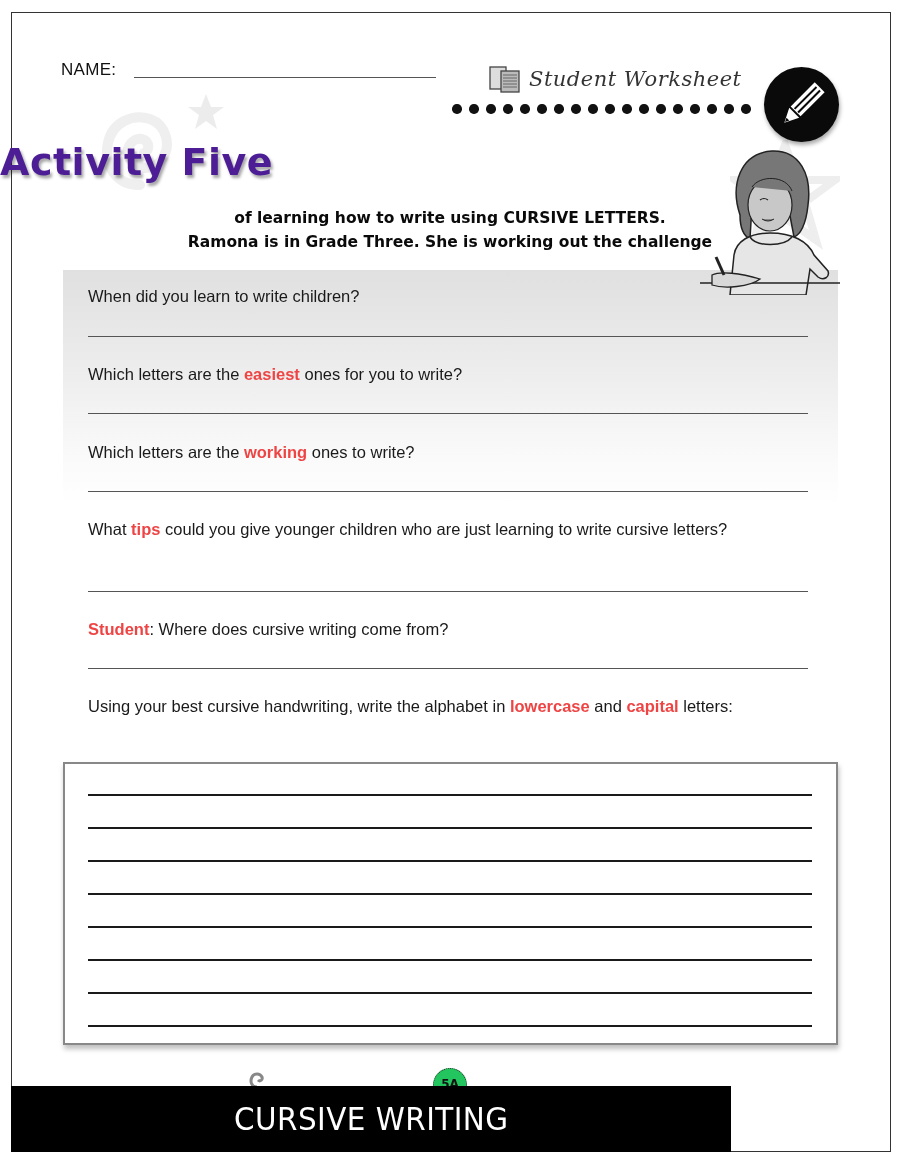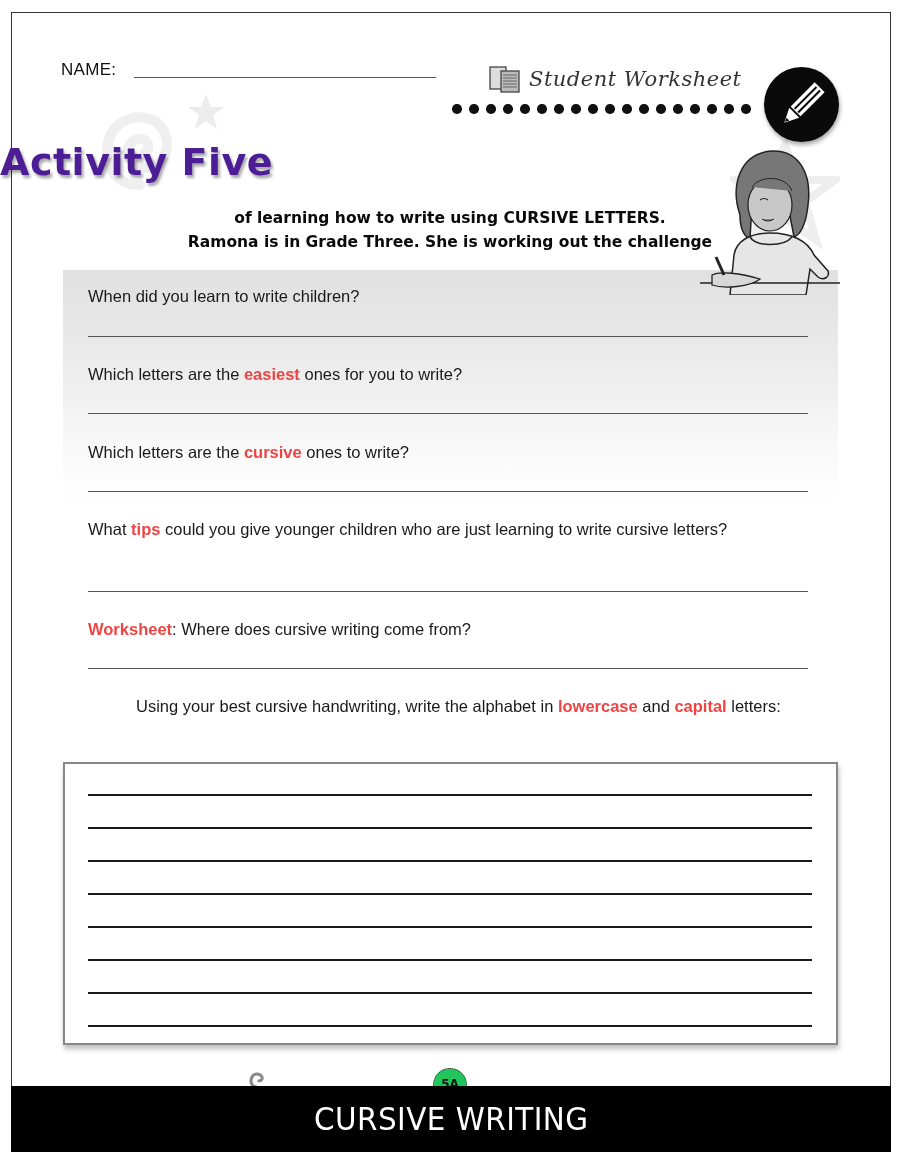--- a/index.html
+++ b/index.html
@@ -69,21 +69,21 @@
     .write-line { position: absolute; left: 23px; width: 724px; height: 0; border-bottom: 2px solid #1a1a1a; }
 
     
     .footer-deco { position: absolute; left: 248px; top: 1071px; width: 18px; height: 18px; }
     .page-badge {
       position: absolute; left: 433px; top: 1068px; width: 34px; height: 34px; border-radius: 50%;
       border: 1.5px dotted #333; background: #22c55e;
       font-family: "DejaVu Sans", sans-serif; font-weight: bold; font-size: 12px; text-align: center; line-height: 30px; color: #111;
     }
     .footer-bar {
-      position: absolute; left: 11px; top: 1086px; width: 880px; height: 66px; background: #000;
+      position: absolute; left: 11px; top: 1086px; width: 720px; height: 66px; background: #000;
       display: flex; align-items: center; justify-content: center;
     }
     .footer-title {
       font-family: "DejaVu Sans", sans-serif; font-size: 32px; color: #fff; letter-spacing: 0.5px; transform: scaleX(0.92);
     }
   </style>
 </head>
 <body>
 
 <div class="page-frame"></div>
@@ -182,35 +182,35 @@
   <span>When did you learn to write children?</span>
 </div>
 <div class="ans-line" style="top:336px;"></div>
 
 <div class="q" style="top:363px;">
   <span>Which letters are the </span><b>easiest</b><span> ones for you to write?</span>
 </div>
 <div class="ans-line" style="top:413px;"></div>
 
 <div class="q" style="top:441px;">
-  <span>Which letters are the </span><b>cursive</b><span> ones to write?</span>
+  <span>Which letters are the </span><b>working</b><span> ones to write?</span>
 </div>
 <div class="ans-line" style="top:491px;"></div>
 
 <div class="q" style="top:518px;">
   <span>What </span><b>tips</b><span> could you give younger children who are just learning to write cursive letters?</span>
 </div>
 <div class="ans-line" style="top:591px;"></div>
 
 <div class="q" style="top:618px;">
-  <b>Worksheet</b><span>: Where does cursive writing come from?</span>
+  <b>Student</b><span>: Where does cursive writing come from?</span>
 </div>
 <div class="ans-line" style="top:668px;"></div>
 
-<div class="q" style="top:695px;margin-left:48px;">
+<div class="q" style="top:695px;">
   <span>Using your best cursive handwriting, write the alphabet in </span><b>lowercase</b><span> and </span><b>capital</b><span> letters:</span>
 </div>
 
 <div class="write-box">
   <div class="write-line" style="top:30px;"></div>
   <div class="write-line" style="top:63px;"></div>
   <div class="write-line" style="top:96px;"></div>
   <div class="write-line" style="top:129px;"></div>
   <div class="write-line" style="top:162px;"></div>
   <div class="write-line" style="top:195px;"></div>

